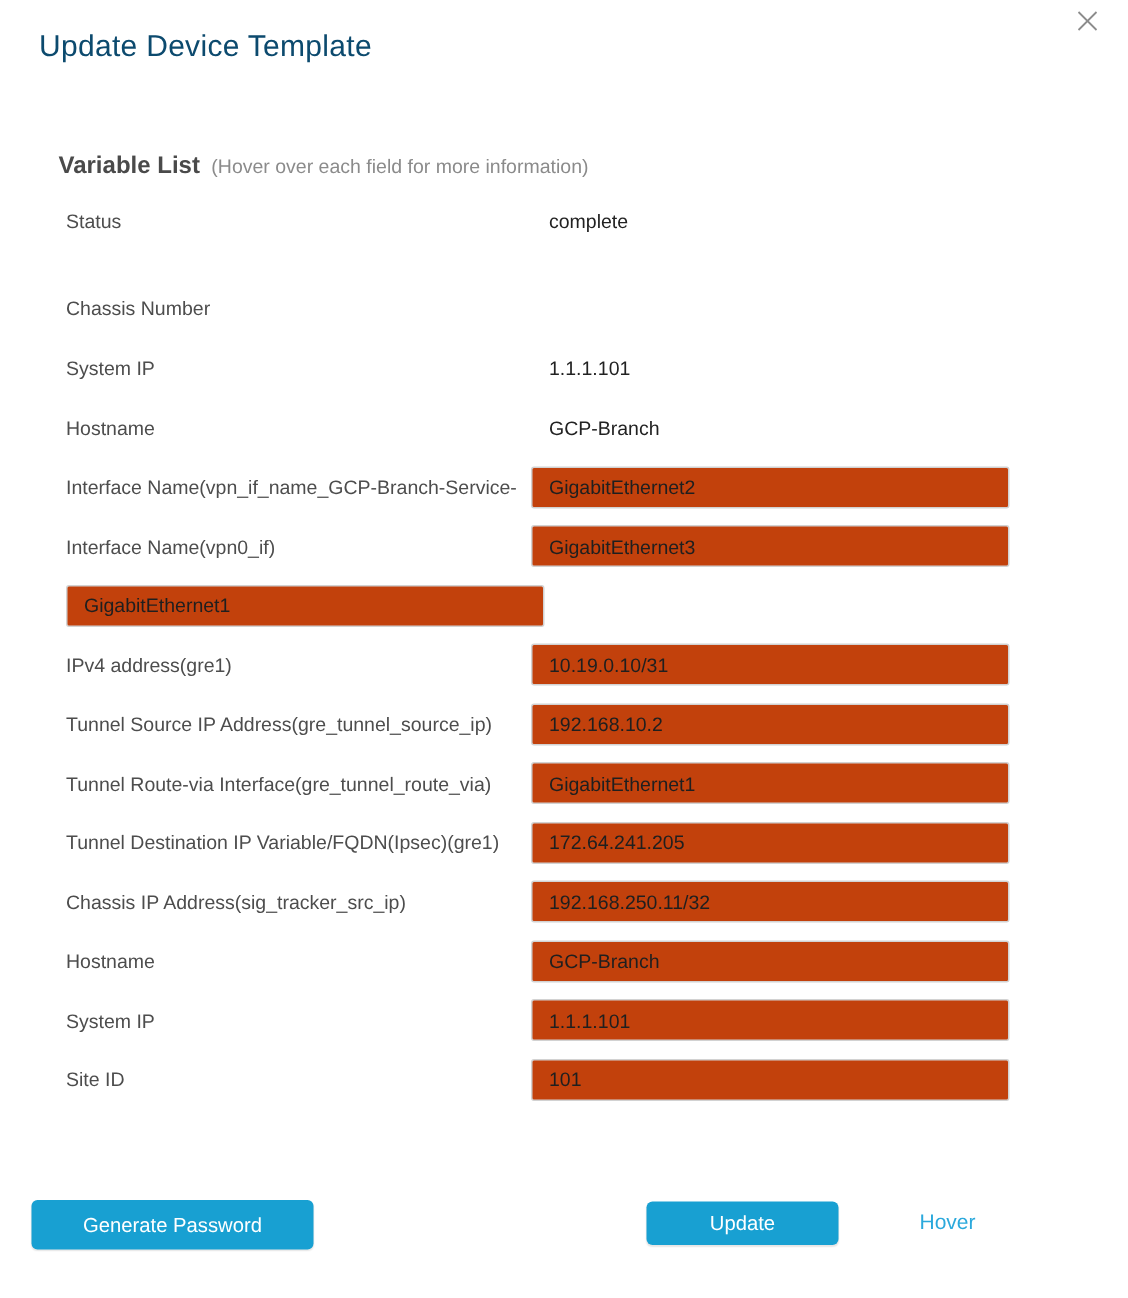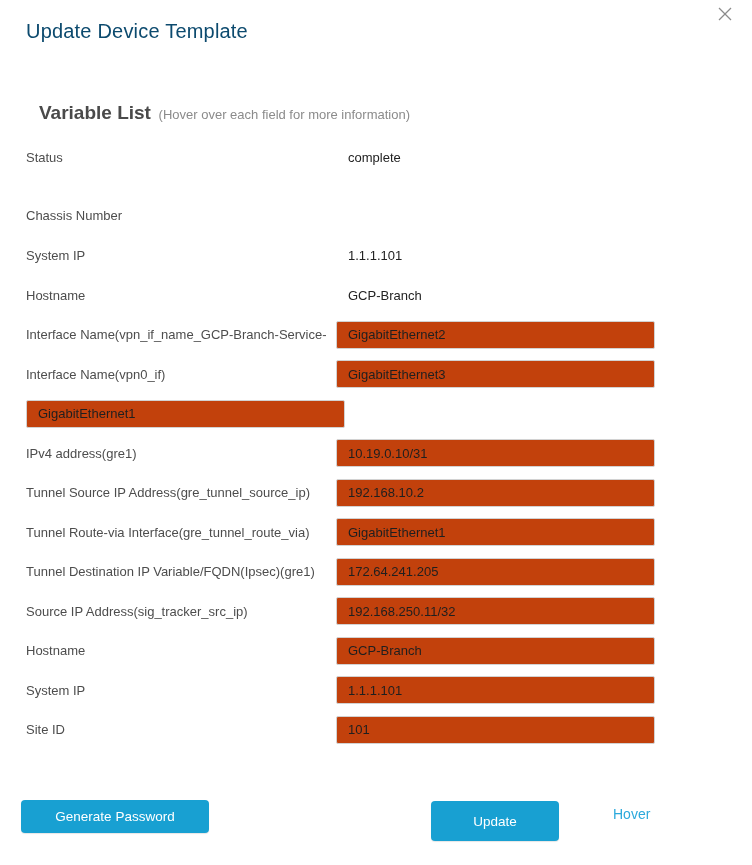--- a/index.html
+++ b/index.html
@@ -50,31 +50,30 @@
   .section-header {
     position: absolute;
     left: 39px;
     top: 102px;
     font-size: 13px;
     color: #8b8b8b;
     white-space: nowrap;
   }
   .section-title {
     font-weight: bold;
-    font-size: 19px;
+    font-size: 16px;
     color: #4a4a4a;
     margin-right: 4px;
   }
 
   .form-area {
     position: absolute;
-    left: 26px;
+    left: 44px;
     top: 133px;
     width: 630px;
-    margin-top: 10px;
   }
 
   .row {
     display: flex;
     align-items: center;
     height: 28px;
   }
   .row-label {
     width: 310px;
     flex: none;
@@ -116,21 +115,21 @@
     background: var(--primary-button);
     color: #ffffff;
     border: none;
     border-radius: 4px;
     font-size: 13.5px;
     font-family: inherit;
     cursor: pointer;
     box-shadow: 0 1px 1px rgba(0,0,0,0.10);
   }
   .btn-generate { left: 21px;  top: 800px; width: 188px; height: 33px; }
-  .btn-update   { left: 431px; top: 801px; width: 128px; height: 40px; }
+  .btn-update   { left: 431px; top: 801px; width: 128px; height: 29px; }
 
   .cancel-link {
     position: absolute;
     left: 613px;
     top: 806px;
     background: none;
     border: none;
     padding: 0;
     font-size: 14px;
     font-family: inherit;
@@ -223,21 +222,21 @@
   </div>
 
   <div class="row">
     <div class="row-label">Tunnel Destination IP Variable/FQDN(Ipsec)(gre1)</div>
     <div class="row-field">
       <input class="text-input" type="text" value="172.64.241.205" style="">
     </div>
   </div>
 
   <div class="row">
-    <div class="row-label">Source IP Address(sig_tracker_src_ip)</div>
+    <div class="row-label">Chassis IP Address(sig_tracker_src_ip)</div>
     <div class="row-field">
       <input class="text-input" type="text" value="192.168.250.11/32" style="">
     </div>
   </div>
 
   <div class="row">
     <div class="row-label">Hostname</div>
     <div class="row-field">
       <input class="text-input" type="text" value="GCP-Branch" style="">
     </div>

